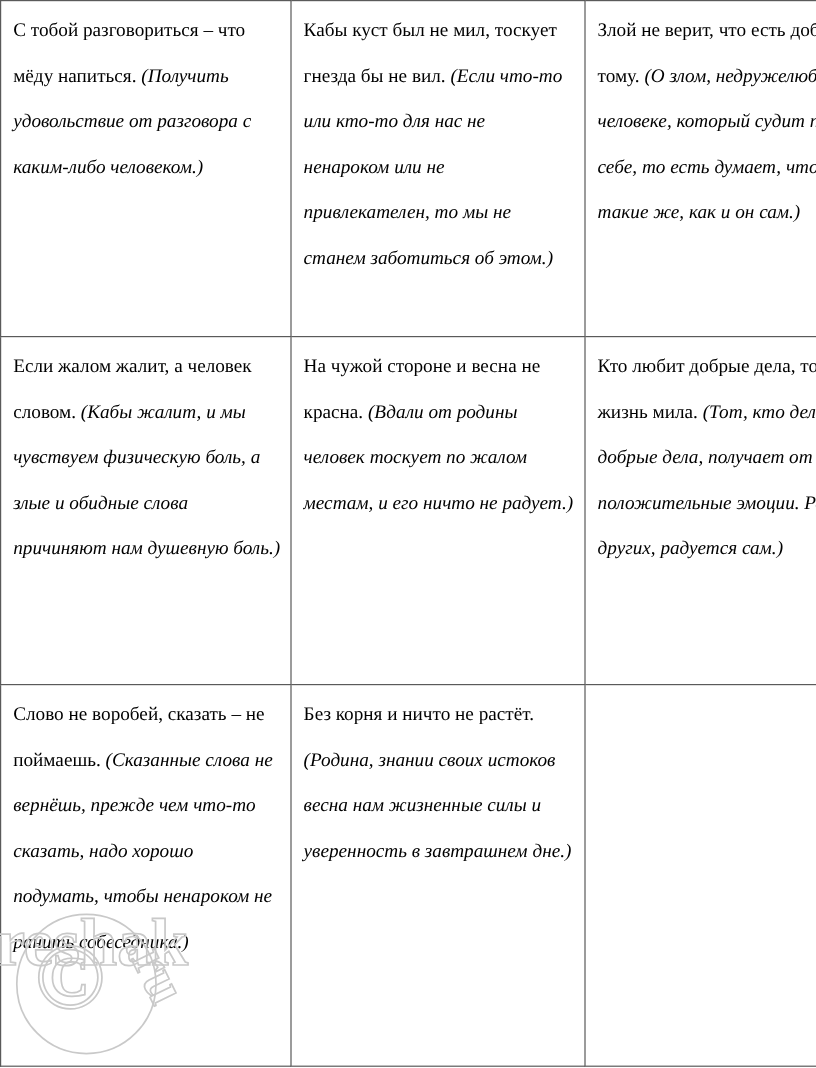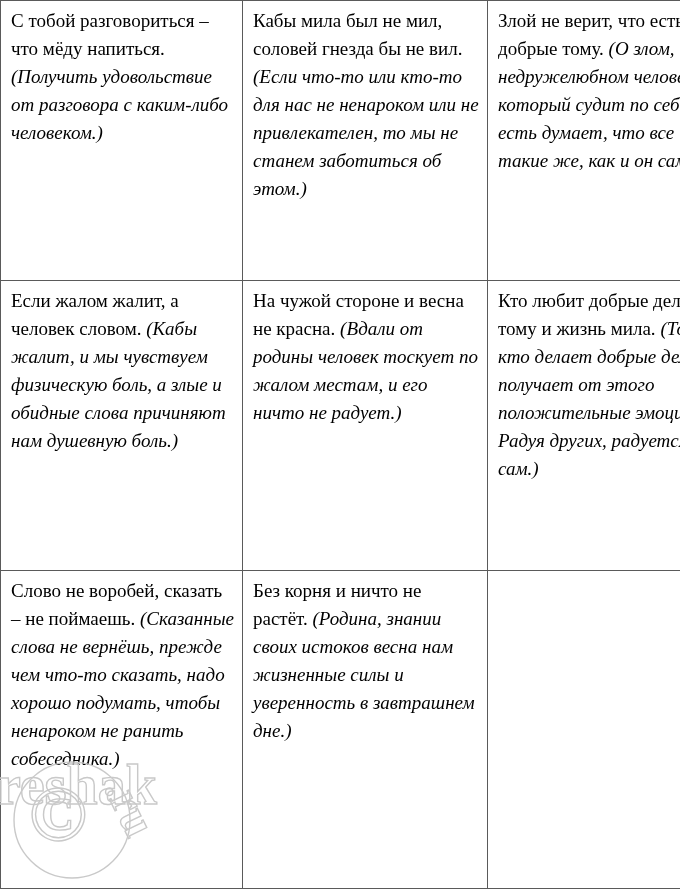--- a/index.html
+++ b/index.html
@@ -26,22 +26,22 @@
     border-collapse: collapse;
     width: 678px;
     margin: 0;
     table-layout: fixed;
   }
 
   table.proverb-table td {
     border: 1px solid #5a5a5a;
     vertical-align: top;
     padding: 6px 8px 6px 10px;
-    font-size: 19px;
-    line-height: 28px;
+    font-size: 16px;
+    line-height: 38px;
     text-align: left;
     word-wrap: break-word;
     hyphens: none;
   }
 
   td.col-1 { width: 223px; }
   td.col-2 { width: 226px; }
   td.col-3 { width: 229px; }
 
   tr.row-1 td { height: 267px; }
@@ -89,21 +89,21 @@
 
   <table class="proverb-table">
     <tbody>
 
       <tr class="row-1">
         <td class="col-1">
           <span class="proverb">С тобой разговориться – что мёду напиться.</span>
           <span class="gloss">(Получить удовольствие от разговора с каким-либо человеком.)</span>
         </td>
         <td class="col-2">
-          <span class="proverb">Кабы мила был не мил, соловей гнезда бы не вил.</span>
+          <span class="proverb">Кабы куст был не мил, тоскует гнезда бы не вил.</span>
           <span class="gloss">(Если что-то или кто-то для нас не ненароком или не привлекателен, то мы не станем заботиться об этом.)</span>
         </td>
         <td class="col-3">
           <span class="proverb">Злой не верит, что есть добрые тому.</span>
           <span class="gloss">(О злом, недружелюбном человеке, который судит по себе, то есть думает, что все такие же, как и он сам.)</span>
         </td>
       </tr>
 
       <tr class="row-2">
         <td class="col-1">

